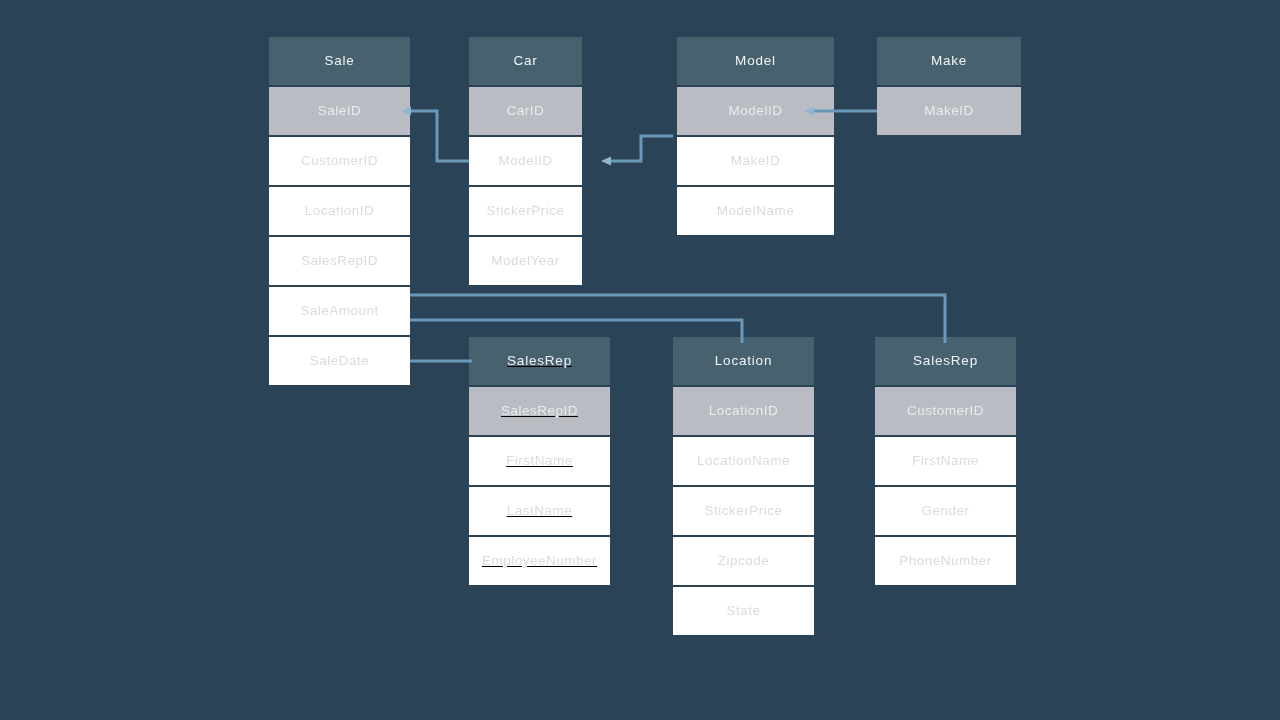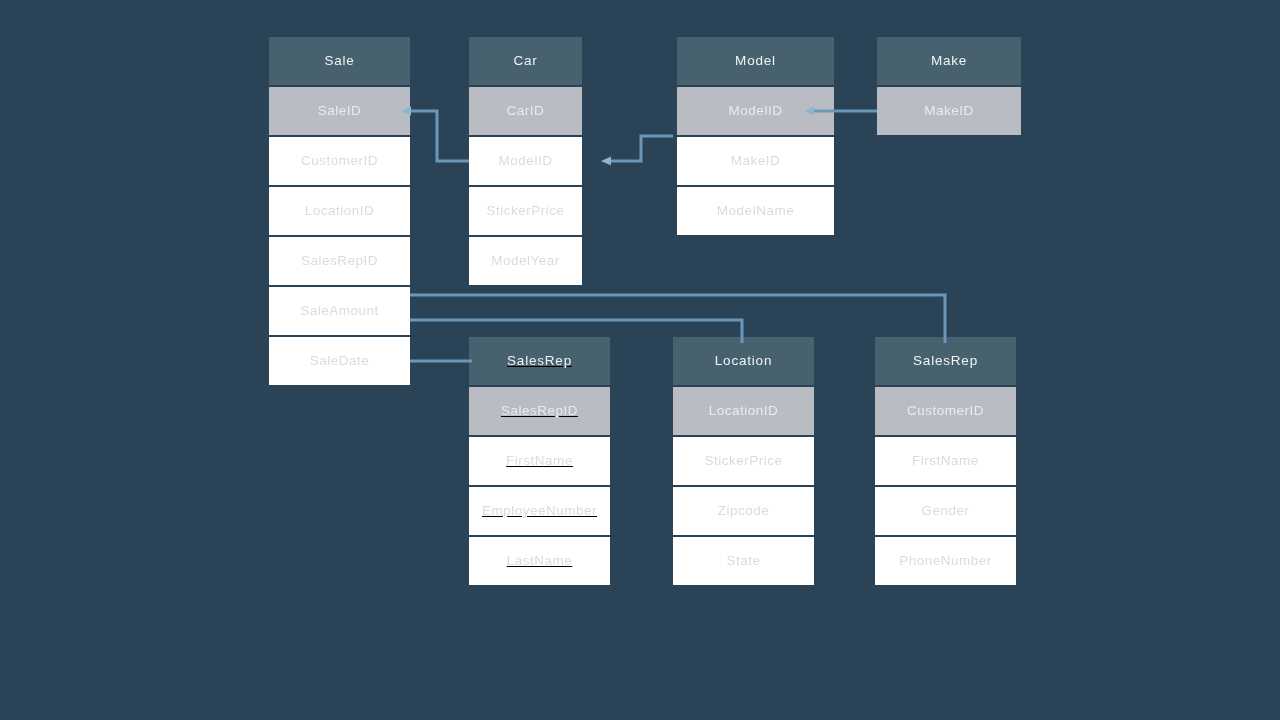--- a/index.html
+++ b/index.html
@@ -89,26 +89,27 @@
         <div class="t-row">ModelName</div>
       </div>
       <div class="db-table" style="left: 877px; top: 37px; width: 144px;">
         <div class="t-header">Make</div>
         <div class="t-row pk">MakeID</div>
       </div>
       <div class="db-table" style="left: 469px; top: 337px; width: 141px; text-decoration: underline;">
         <div class="t-header">SalesRep</div>
         <div class="t-row pk">SalesRepID</div>
         <div class="t-row">FirstName</div>
+        <div class="t-row">LastName</div>
         <div class="t-row">EmployeeNumber</div>
-        <div class="t-row">LastName</div>
       </div>
       <div class="db-table" style="left: 673px; top: 337px; width: 141px;">
         <div class="t-header">Location</div>
         <div class="t-row pk">LocationID</div>
+        <div class="t-row">LocationName</div>
         <div class="t-row">StickerPrice</div>
         <div class="t-row">Zipcode</div>
         <div class="t-row">State</div>
       </div>
       <div class="db-table" style="left: 875px; top: 337px; width: 141px;">
         <div class="t-header">SalesRep</div>
         <div class="t-row pk">CustomerID</div>
         <div class="t-row">FirstName</div>
         <div class="t-row">Gender</div>
         <div class="t-row">PhoneNumber</div>

